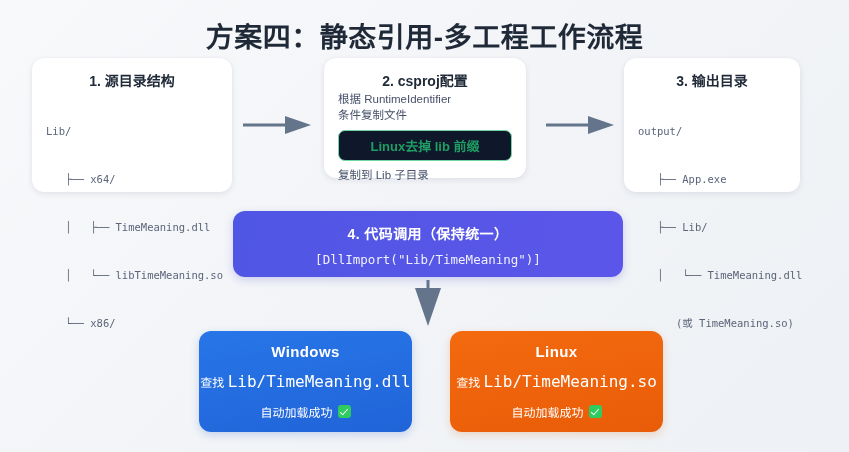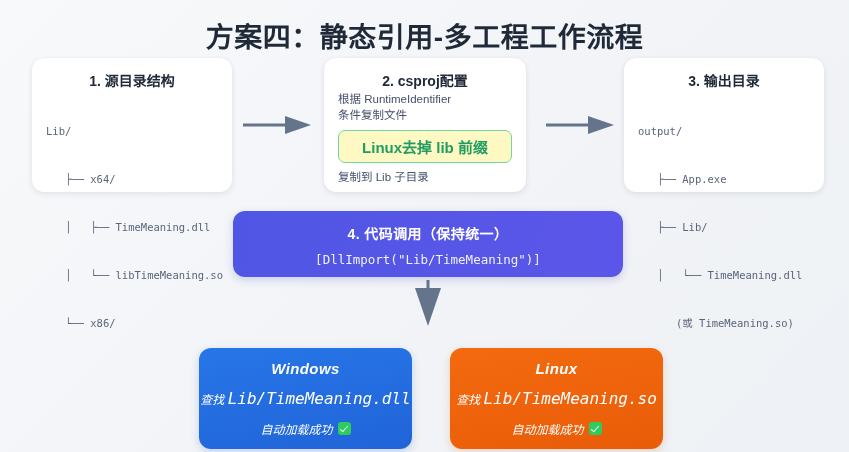--- a/index.html
+++ b/index.html
@@ -39,22 +39,22 @@
   
   .card {
     position: absolute;
     background: #ffffff;
     border-radius: 12px;
     box-shadow: 0 2px 6px rgba(24, 38, 70, 0.09), 0 0 1px rgba(24, 38, 70, 0.08);
     box-sizing: border-box;
     padding: 12px 14px 10px 14px;
   }
   .card-1 { left: 32px;  top: 58px; width: 200px; height: 134px; }
-  .card-2 { left: 324px; top: 58px; width: 202px; height: 134px; }
-  .card-3 { left: 624px; top: 58px; width: 200px; height: 134px; }
+  .card-2 { left: 324px; top: 58px; width: 202px; height: 120px; }
+  .card-3 { left: 624px; top: 58px; width: 176px; height: 134px; }
 
   .card-title {
     text-align: center;
     font-size: 14px;
     font-weight: bold;
     color: #1f2937;
     margin-bottom: 1px;
   }
 
   .tree {
@@ -69,24 +69,24 @@
   
   .c2-text {
     font-size: 11.5px;
     line-height: 16px;
     color: #46506a;
     text-align: left;
   }
   .badge-green {
     margin: 7px 0 6px 0;
     border: 1px solid #6fd6a4;
-    background: #fef9c3;
+    background: #0f172a;
     border-radius: 7px;
     color: #1f9d62;
-    font-size: 15px;
+    font-size: 13px;
     font-weight: bold;
     text-align: center;
     padding: 5px 0;
   }
 
   
   .purple-box {
     position: absolute;
     left: 233px;
     top: 211px;
@@ -108,29 +108,28 @@
   .purple-code {
     margin-top: 9px;
     font-family: "DejaVu Sans Mono", "Liberation Mono", monospace;
     font-size: 12.5px;
     color: #f0f0ff;
   }
 
   
   .plat-box {
     position: absolute;
-    top: 348px;
+    top: 331px;
     width: 213px;
     height: 101px;
     box-sizing: border-box;
     border-radius: 12px;
     text-align: center;
     color: #ffffff;
     padding-top: 12px;
-    font-style: italic;
   }
   .plat-windows {
     left: 199px;
     background: linear-gradient(170deg, #2776e8 0%, #2064d8 100%);
     box-shadow: 0 3px 9px rgba(30, 90, 200, 0.22);
   }
   .plat-linux {
     left: 450px;
     background: linear-gradient(170deg, #f36a0f 0%, #e95c08 100%);
     box-shadow: 0 3px 9px rgba(220, 100, 20, 0.22);

